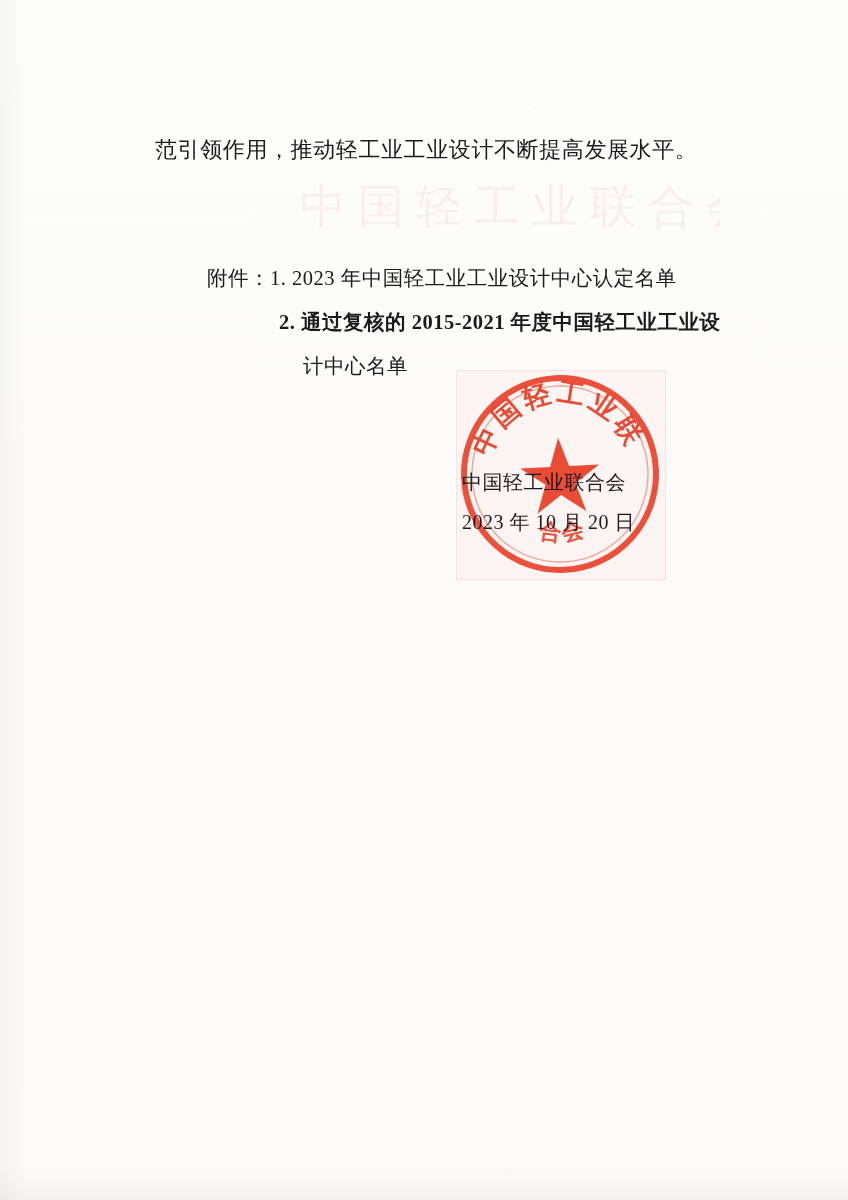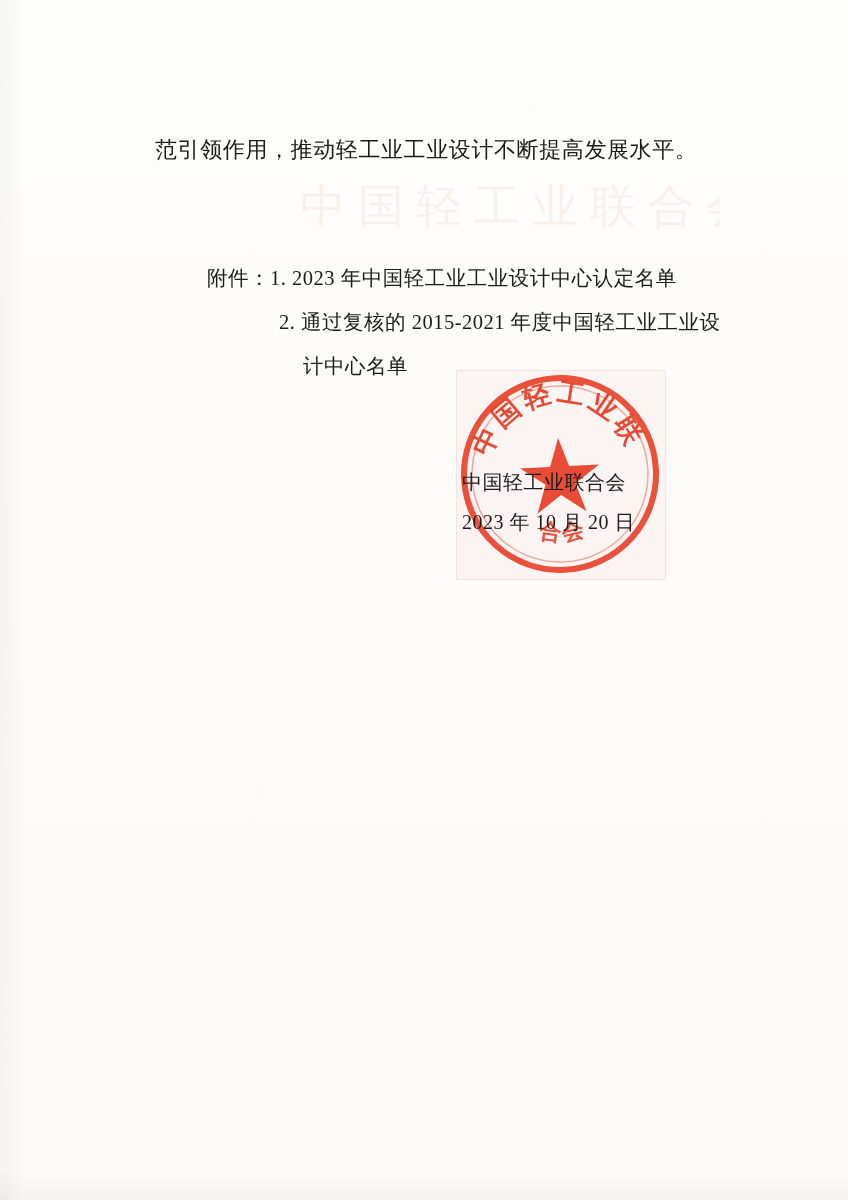--- a/index.html
+++ b/index.html
@@ -75,20 +75,21 @@
     font-size: 20.5px;
     line-height: 44px;
     letter-spacing: 0.5px;
     margin-left: 35px;
   }
   .attach-line {
     white-space: nowrap;
   }
   .attach-line.hang {
     padding-left: 72px;
+    font-weight: bold;
   }
   .attach-line.hang2 {
     padding-left: 96px;
   }
 
   .signature {
     position: absolute;
     left: 462px;
     top: 462px;
     color: #1b1b1b;

